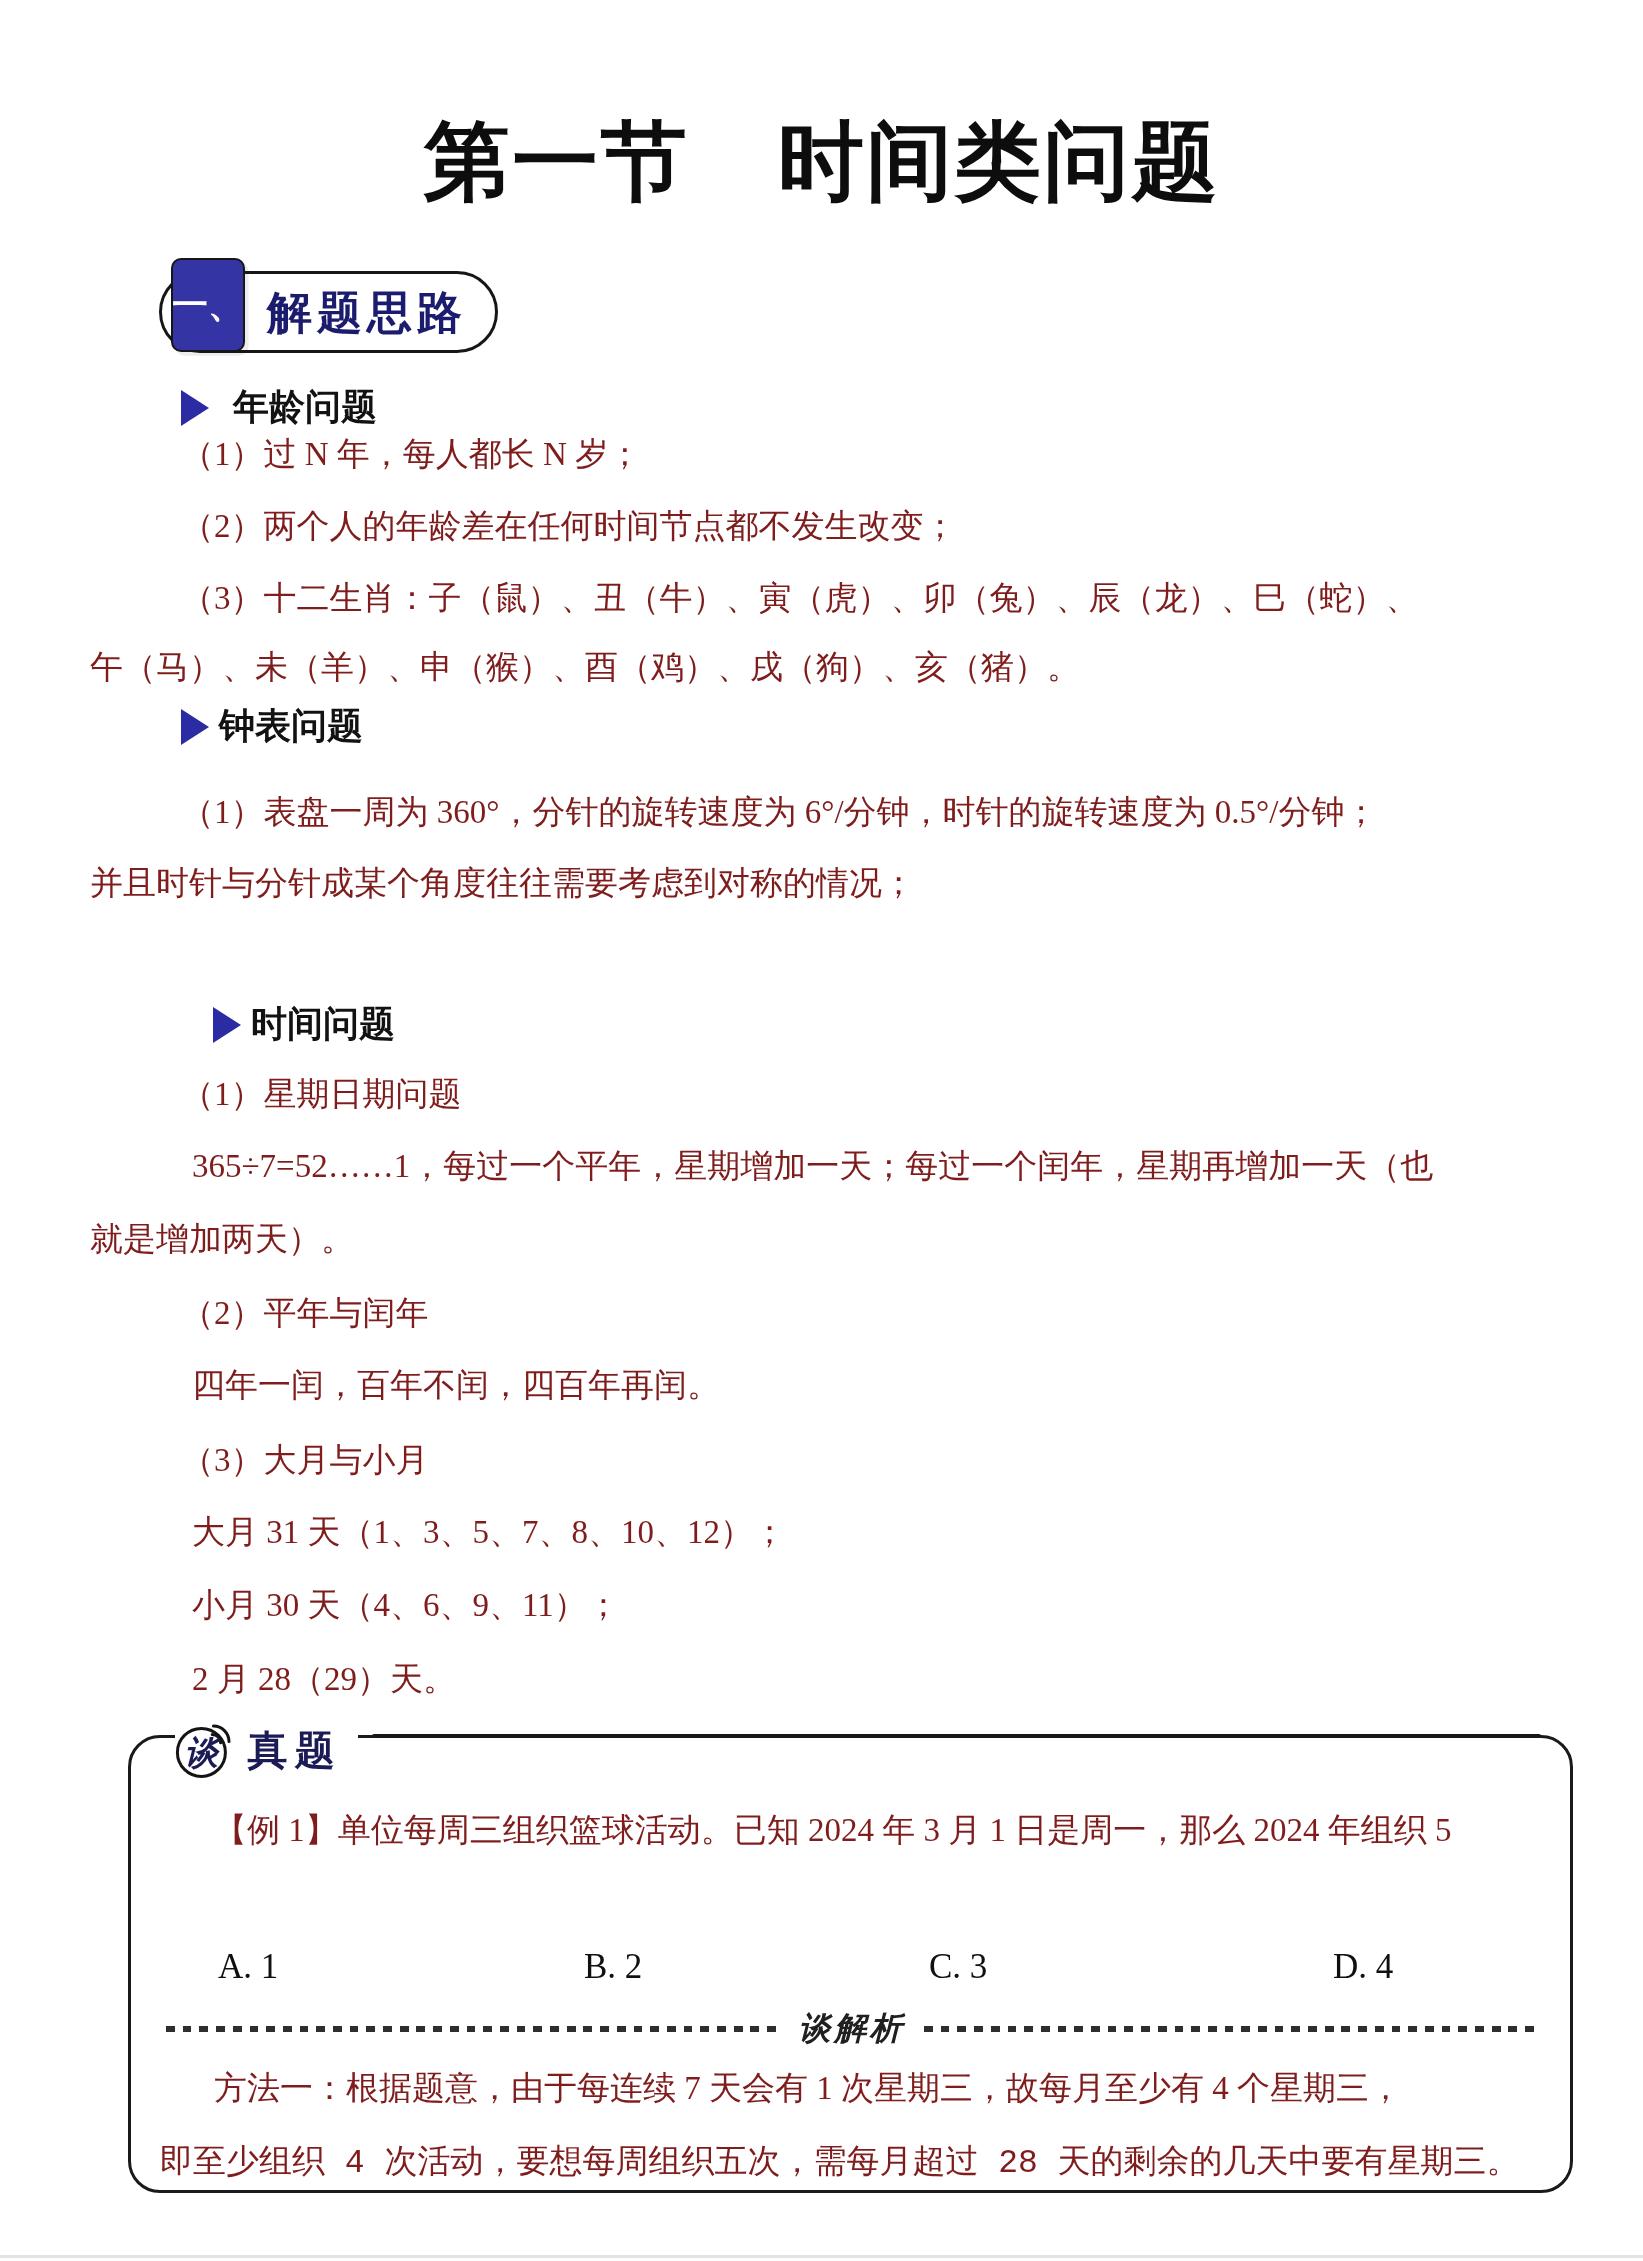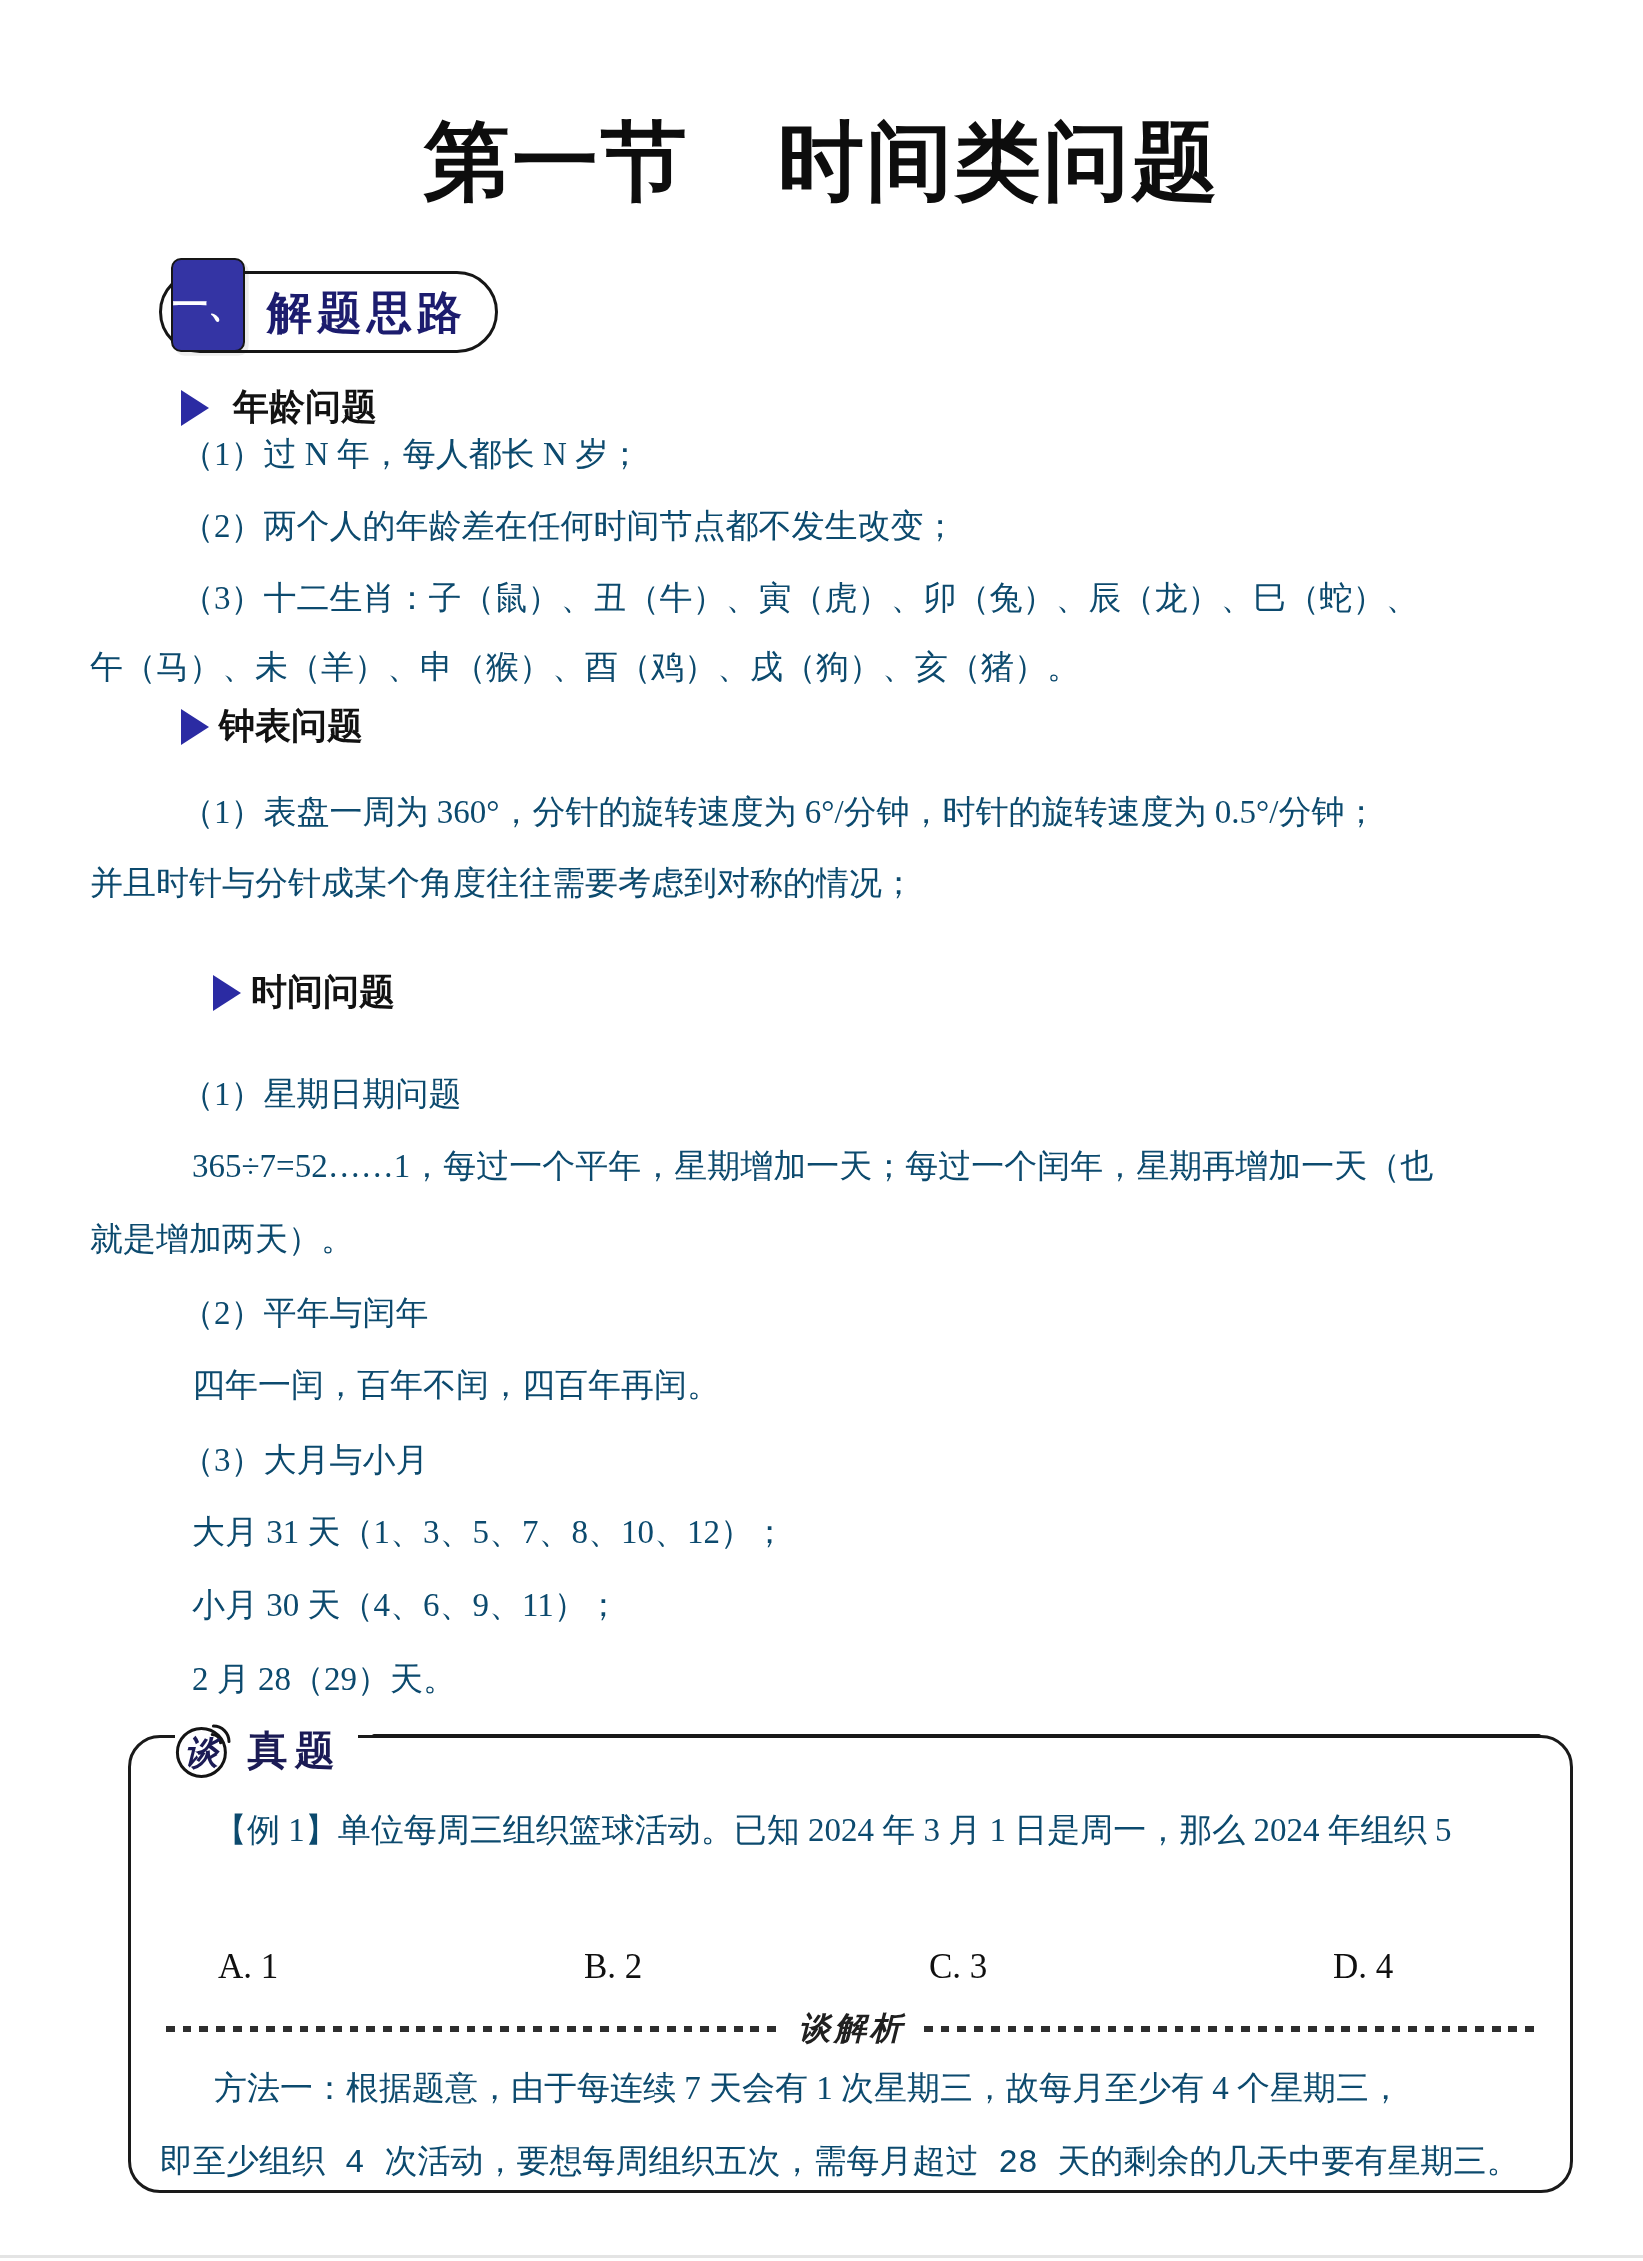--- a/index.html
+++ b/index.html
@@ -47,21 +47,21 @@
     display:flex;align-items:center;gap:10px;
     font-family:"Liberation Sans", sans-serif;
     font-size:36px;font-weight:bold;color:#121212;
   }
   .tri{
     width:0;height:0;display:inline-block;
     border-left:28.5px solid #2b2ba3;
     border-top:18px solid transparent;
     border-bottom:18px solid transparent;
   }
-  .line{font-size:33px;color:#0c4a6e;}
+  .line{font-size:33px;color:#7f1d1d;}
   
   .exam-box{
     left:128px;top:1735px;width:1445px;height:458px;
     border:3.7px solid #1a1a1a;border-radius:32px;
     box-sizing:border-box;background:#ffffff;
   }
   .exam-tag{
     left:175px;top:1720px;
     display:flex;align-items:center;
     background:#ffffff;padding:0 16px 0 0;
@@ -114,21 +114,21 @@
   <div class="abs line" style="left:181px;top:576px;">（3）十二生肖：子（鼠）、丑（牛）、寅（虎）、卯（兔）、辰（龙）、巳（蛇）、</div>
   <div class="abs line" style="left:90px;top:645px;">午（马）、未（羊）、申（猴）、酉（鸡）、戌（狗）、亥（猪）。</div>
 
   <div class="abs sec-header" style="left:181px;top:702px;">
     <span class="tri"></span>
     <span>钟表问题</span>
   </div>
   <div class="abs line" style="left:181px;top:790px;">（1）表盘一周为 360°，分针的旋转速度为 6°/分钟，时针的旋转速度为 0.5°/分钟；</div>
   <div class="abs line" style="left:90px;top:861px;">并且时针与分针成某个角度往往需要考虑到对称的情况；</div>
 
-  <div class="abs sec-header" style="left:181px;top:968px;padding-left:32px;">
+  <div class="abs sec-header" style="left:181px;top:1000px;padding-left:32px;">
     <span class="tri"></span>
     <span>时间问题</span>
   </div>
   <div class="abs line" style="left:181px;top:1072px;">（1）星期日期问题</div>
   <div class="abs line" style="left:192px;top:1144px;">365÷7=52……1，每过一个平年，星期增加一天；每过一个闰年，星期再增加一天（也</div>
   <div class="abs line" style="left:90px;top:1217px;">就是增加两天）。</div>
   <div class="abs line" style="left:181px;top:1291px;">（2）平年与闰年</div>
   <div class="abs line" style="left:192px;top:1363px;">四年一闰，百年不闰，四百年再闰。</div>
   <div class="abs line" style="left:181px;top:1438px;">（3）大月与小月</div>
   <div class="abs line" style="left:192px;top:1510px;">大月 31 天（1、3、5、7、8、10、12）；</div>

